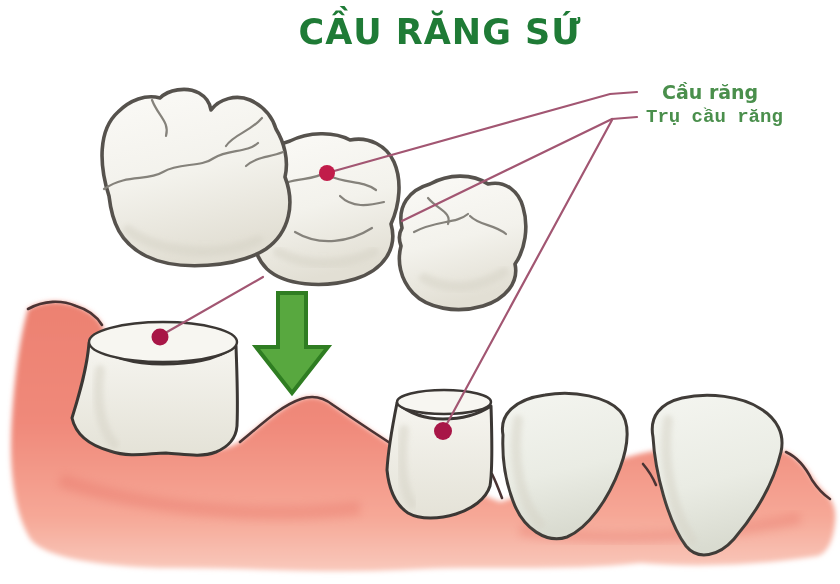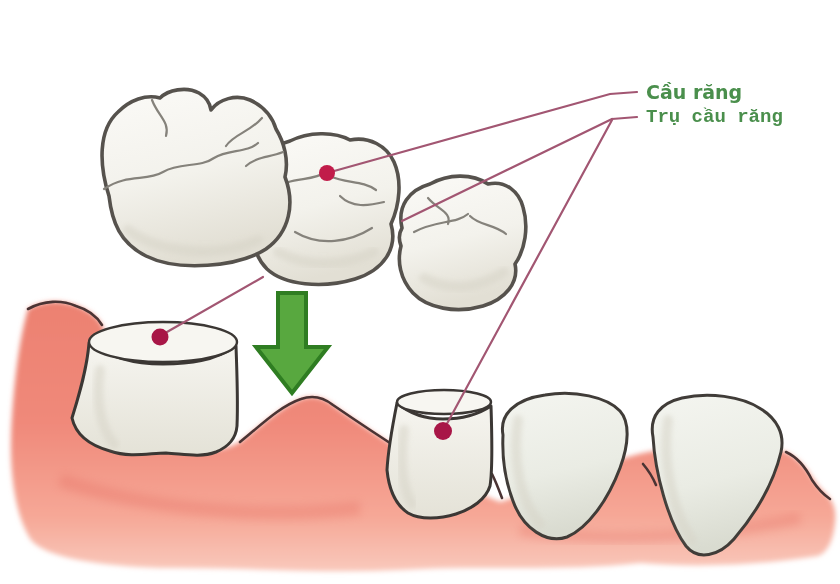--- a/index.html
+++ b/index.html
@@ -9,21 +9,21 @@
   }
   .page-title{
     position:absolute;top:12px;left:40px;right:0;margin:0;
     text-align:center;font-size:35px;font-weight:bold;letter-spacing:1px;
     color:var(--title-green,#1f7b36);
   }
   .callout-label{
     position:absolute;left:646px;font-size:19px;font-weight:bold;line-height:22px;
     color:var(--label-green,#4a8f4c);white-space:nowrap;
   }
-  .label-bridge{top:81px;}
+  .label-bridge{top:81px;margin-left:16px;}
   .label-abutment{top:106px;font-family:Liberation Mono, monospace;}
   svg.art{position:absolute;top:0;left:0;}
   
   .gum-base{fill:url(#gGum);}
   .gum-wash{stroke:#e2685c;opacity:.28;fill:none;}
   .gum-line{stroke:var(--gum-outline,#4b3434);stroke-width:2.6;fill:none;stroke-linecap:round;}
   .crown{fill:url(#gTooth);stroke:var(--tooth-outline,#56524d);stroke-width:3.6;stroke-linejoin:round;}
   .toothface{fill:url(#gTooth2);stroke:#403c38;stroke-width:3;stroke-linejoin:round;}
   .abutbody{fill:url(#gAbut);stroke:#3b3734;stroke-width:3;stroke-linejoin:round;}
   .abutrim{fill:#f7f6f1;stroke:#3b3734;stroke-width:2.4;}
@@ -227,15 +227,16 @@
       <path class="leader" d="M 612,119 L 402,221"></path>
       <path class="leader" d="M 263,277 L 160,336"></path>
 
       <path class="leader" d="M 612,120 L 443,431"></path>
     </g>
     <circle class="dot-bright" cx="327" cy="173" r="8"></circle>
     <circle class="dot" cx="160" cy="337" r="8.5"></circle>
     <circle class="dot" cx="443" cy="431" r="9"></circle>
   </svg>
 
+  <h1 class="page-title">CẦU RĂNG SỨ</h1>
   <div class="callout-label label-bridge">Cầu răng</div>
   <div class="callout-label label-abutment">Trụ cầu răng</div>
 </div>
 
 </body></html>

